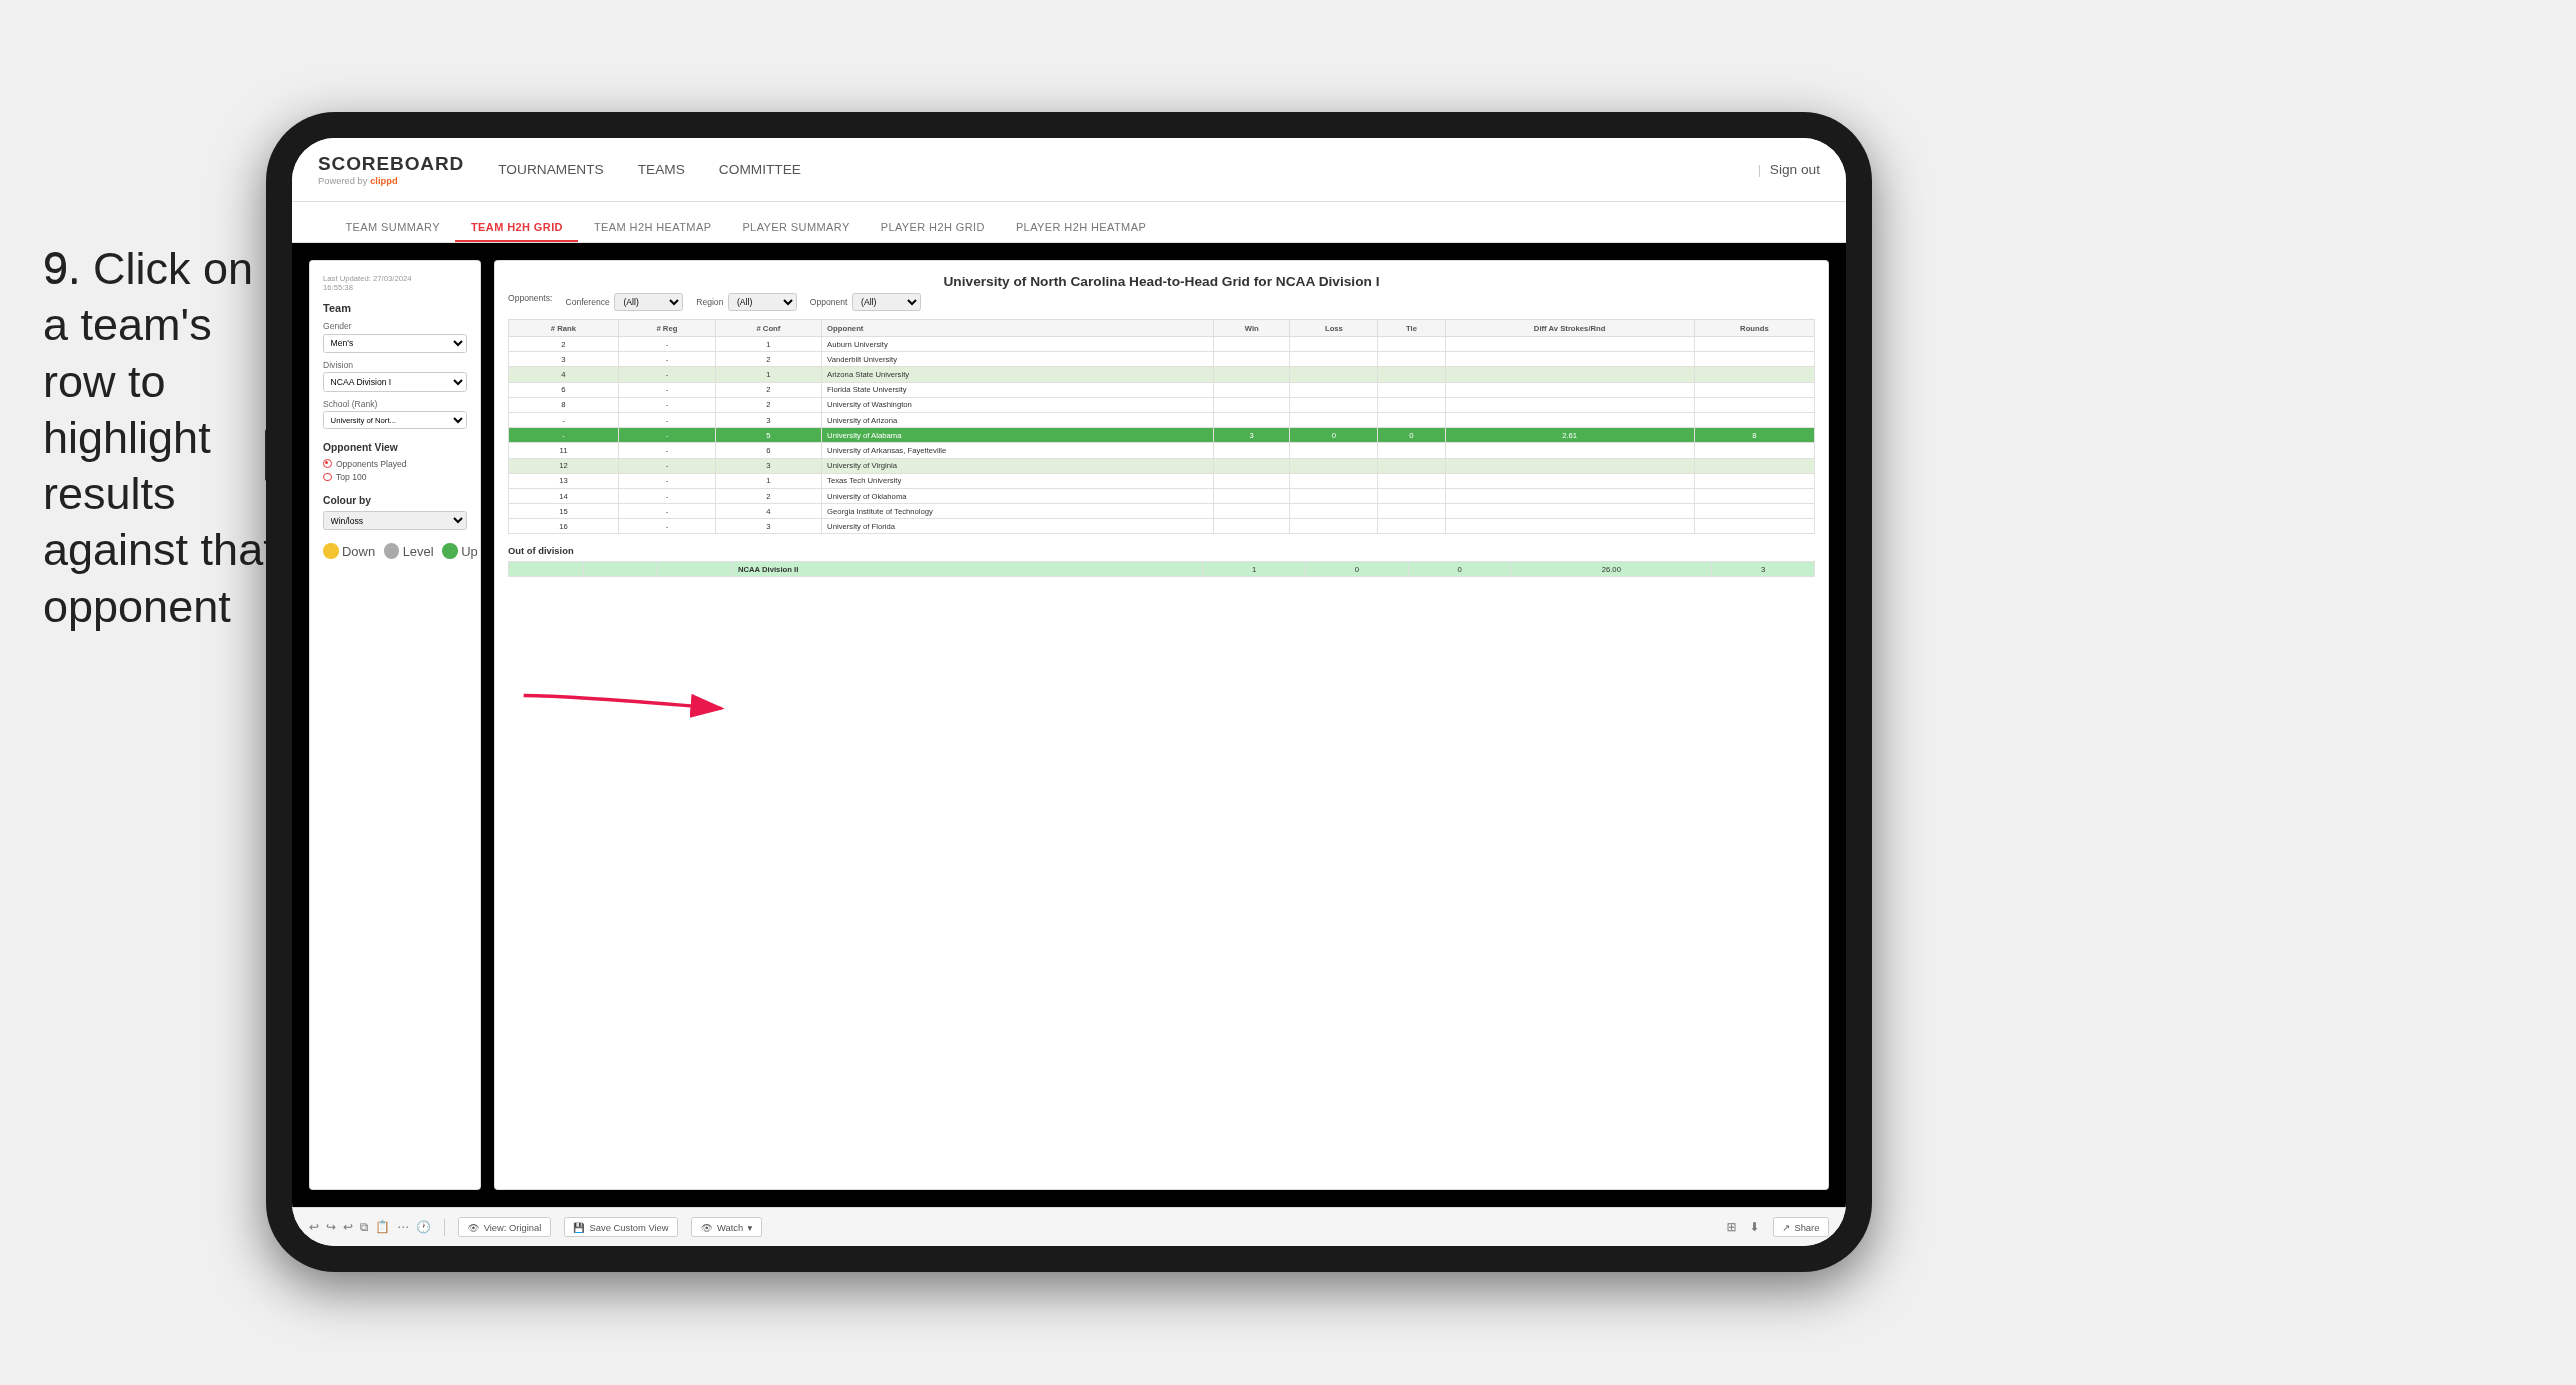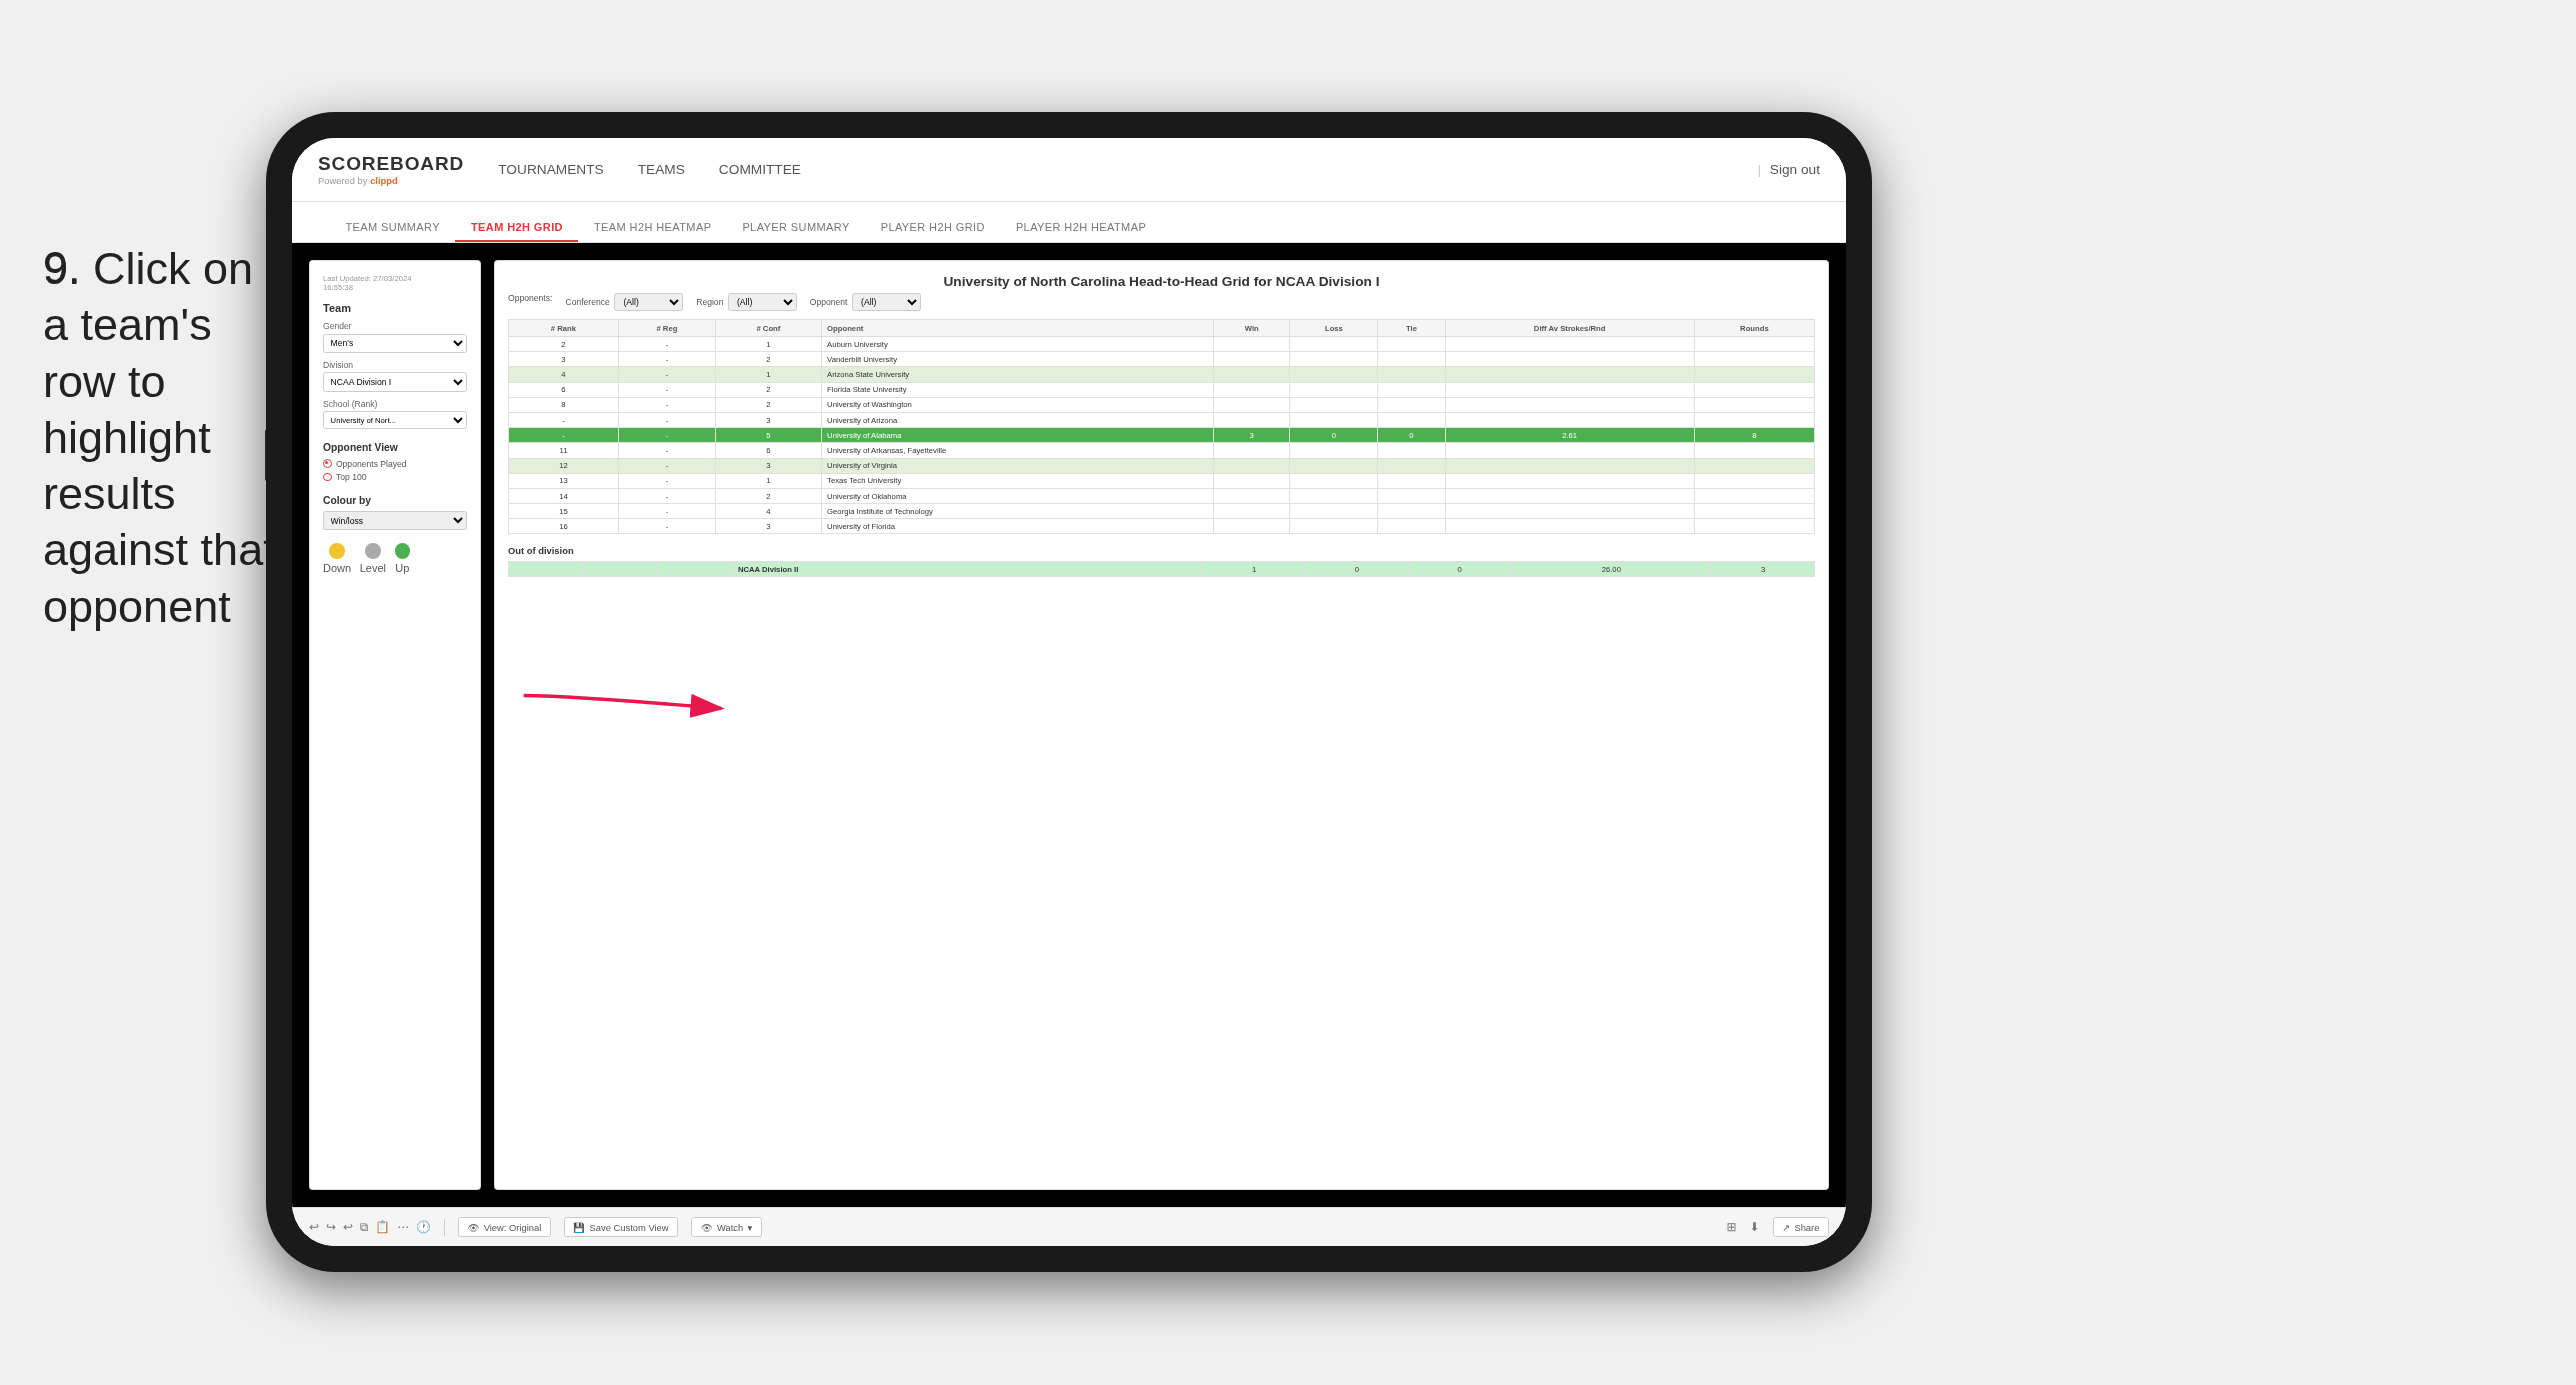--- a/index.html
+++ b/index.html
@@ -255,24 +255,24 @@
 
     .legend-row {
       display: flex;
       gap: 8.6px;
       margin-top: 13px;
       align-items: center;
     }
 
     .legend-item {
       display: flex;
-      flex-direction: column;
+      flex-direction: row;
       align-items: center;
       gap: 3.4px;
-      font-size: 11px;
+      font-size: 13px;
       color: #555;
     }
 
     .legend-circle {
       width: 15.5px;
       height: 15.5px;
       border-radius: 50%;
     }
 
     

